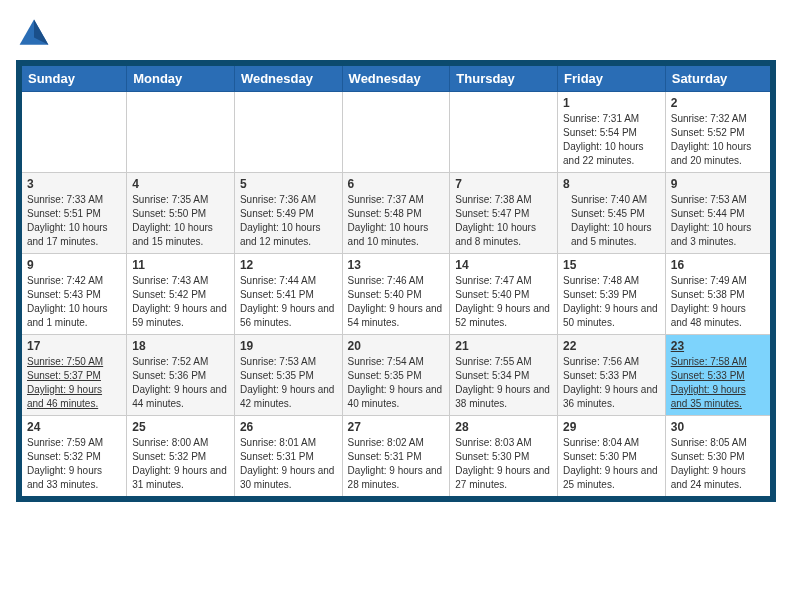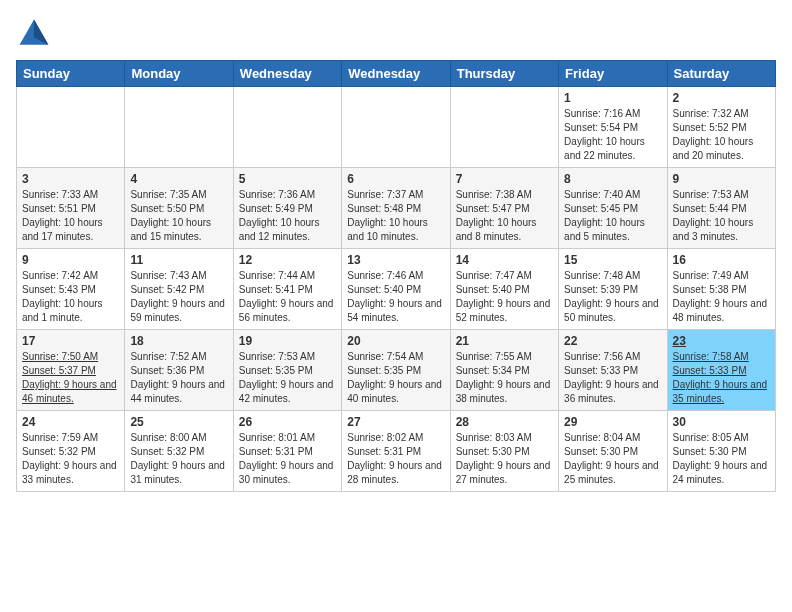--- a/index.html
+++ b/index.html
@@ -40,21 +40,21 @@
       font-weight: normal;
       color: #333;
     }
     .subtitle {
       font-size: 16px;
       color: #555;
     }
     .calendar {
       width: 100%;
       border-collapse: collapse;
-      border: 1px solid #0c4a6e;
+      border: 6px solid #0c4a6e;
     }
     .calendar th {
       background: #2a6db5;
       color: #fff;
       font-size: 13px;
       font-weight: bold;
       padding: 5px 6px;
       border: 1px solid #1d5a9a;
       text-align: left;
     }
@@ -120,21 +120,21 @@
   </thead>
   <tbody id="calendar-body">
   <tr>
         <td class="empty-cell"></td>
         <td class="empty-cell"></td>
         <td class="empty-cell"></td>
         <td class="empty-cell"></td>
         <td class="empty-cell"></td>
         <td>
           <span class="day-number">1</span>
-          <div class="day-info" style="white-space: pre-line;">Sunrise: 7:16 AM
+          <div class="day-info" style="white-space: pre-line;">Sunrise: 7:31 AM
 Sunset: 5:54 PM
 Daylight: 10 hours and 22 minutes.</div>
         </td>
         <td>
           <span class="day-number">2</span>
           <div class="day-info" style="white-space: pre-line;">Sunrise: 7:32 AM
 Sunset: 5:52 PM
 Daylight: 10 hours and 20 minutes.</div>
         </td>
       </tr>
@@ -164,21 +164,21 @@
 Daylight: 10 hours and 10 minutes.</div>
         </td>
         <td style="background: rgb(245, 245, 245);">
           <span class="day-number">7</span>
           <div class="day-info" style="white-space: pre-line;">Sunrise: 7:38 AM
 Sunset: 5:47 PM
 Daylight: 10 hours and 8 minutes.</div>
         </td>
         <td style="background: rgb(245, 245, 245);">
           <span class="day-number">8</span>
-          <div class="day-info" style="white-space: pre-line;">Sunrise: 7:40 AM
+          <div class="day-info" style="white-space: pre-line; margin-left: 8px;">Sunrise: 7:40 AM
 Sunset: 5:45 PM
 Daylight: 10 hours and 5 minutes.</div>
         </td>
         <td style="background: rgb(245, 245, 245);">
           <span class="day-number">9</span>
           <div class="day-info" style="white-space: pre-line;">Sunrise: 7:53 AM
 Sunset: 5:44 PM
 Daylight: 10 hours and 3 minutes.</div>
         </td>
       </tr>

